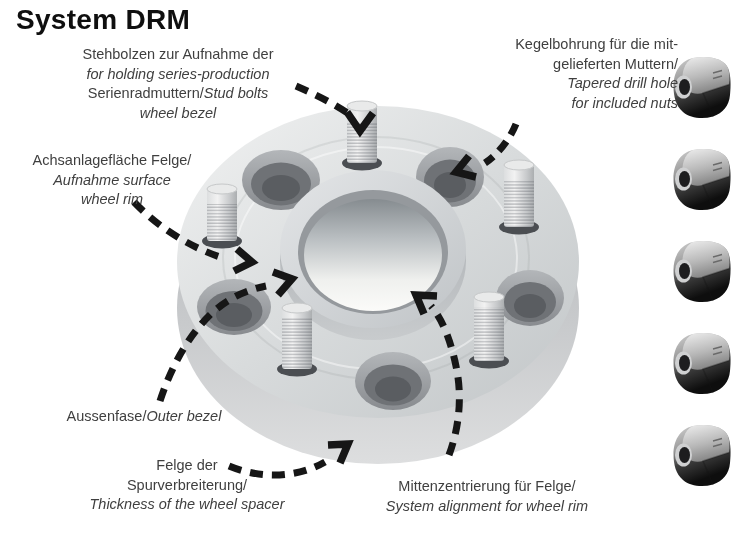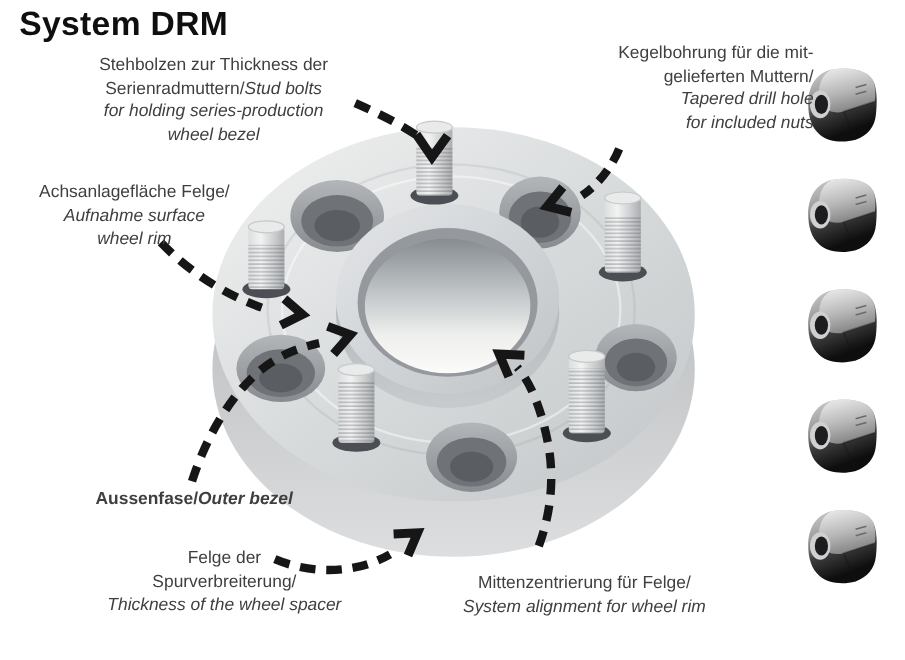--- a/index.html
+++ b/index.html
@@ -7,21 +7,21 @@
          font-family:"Liberation Sans",sans-serif;}
   #diagram-svg{position:absolute;left:0;top:0;}
   #title{position:absolute;left:16px;top:4px;font-size:28px;font-weight:bold;
          color:#0f0f0f;letter-spacing:.3px;}
   .ann{position:absolute;color:#3f3f3f;font-size:14.5px;line-height:19.5px;text-align:center;}
   .ann .ln{display:block;}
   .it{font-style:italic;}
   #ann-stud{left:52px;top:45px;width:252px;}
   #ann-kegel{left:438px;top:35px;width:240px;text-align:right;}
   #ann-bearing{left:12px;top:151px;width:200px;}
-  #ann-bezel{left:44px;top:407px;width:200px;text-align:right;font-weight:bold;}
+  #ann-bezel{left:44px;top:407px;width:200px;text-align:center;}
   #ann-dicke{left:53px;top:456px;width:268px;}
   #ann-mitten{left:353px;top:461px;width:268px;margin-top:16px;}
 </style>
 </head>
 <body>
 
 <div id="stage">
 
   <svg id="diagram-svg" width="754" height="550" viewBox="0 0 754 550" xmlns="http://www.w3.org/2000/svg">
     <defs>
@@ -181,23 +181,23 @@
       <path d="M 328,445 L 348,444 L 340,463" stroke-width="7.5"></path>
 
       <path d="M 449,455 C 459,428 462,399 457,371 C 452,345 444,321 431,306" stroke-width="7" stroke-dasharray="13 9"></path>
       <path d="M 437,296 L 416,295 L 424,314" stroke-width="7.5"></path>
     </g>
   </svg>
 
   <div id="title">System DRM</div>
 
   <div id="ann-stud" class="ann">
-    <span class="ln">Stehbolzen zur Thickness der</span>
+    <span class="ln">Stehbolzen zur Aufnahme der</span>
+    <span class="ln it">for holding series-production</span>
     <span class="ln"><span>Serienradmuttern/</span><span class="it">Stud bolts</span></span>
-    <span class="ln it">for holding series-production</span>
     <span class="ln it">wheel bezel</span>
   </div>
 
   <div id="ann-kegel" class="ann">
     <span class="ln">Kegelbohrung für die mit-</span>
     <span class="ln">gelieferten Muttern/</span>
     <span class="ln it">Tapered drill hole</span>
     <span class="ln it">for included nuts</span>
   </div>
 

